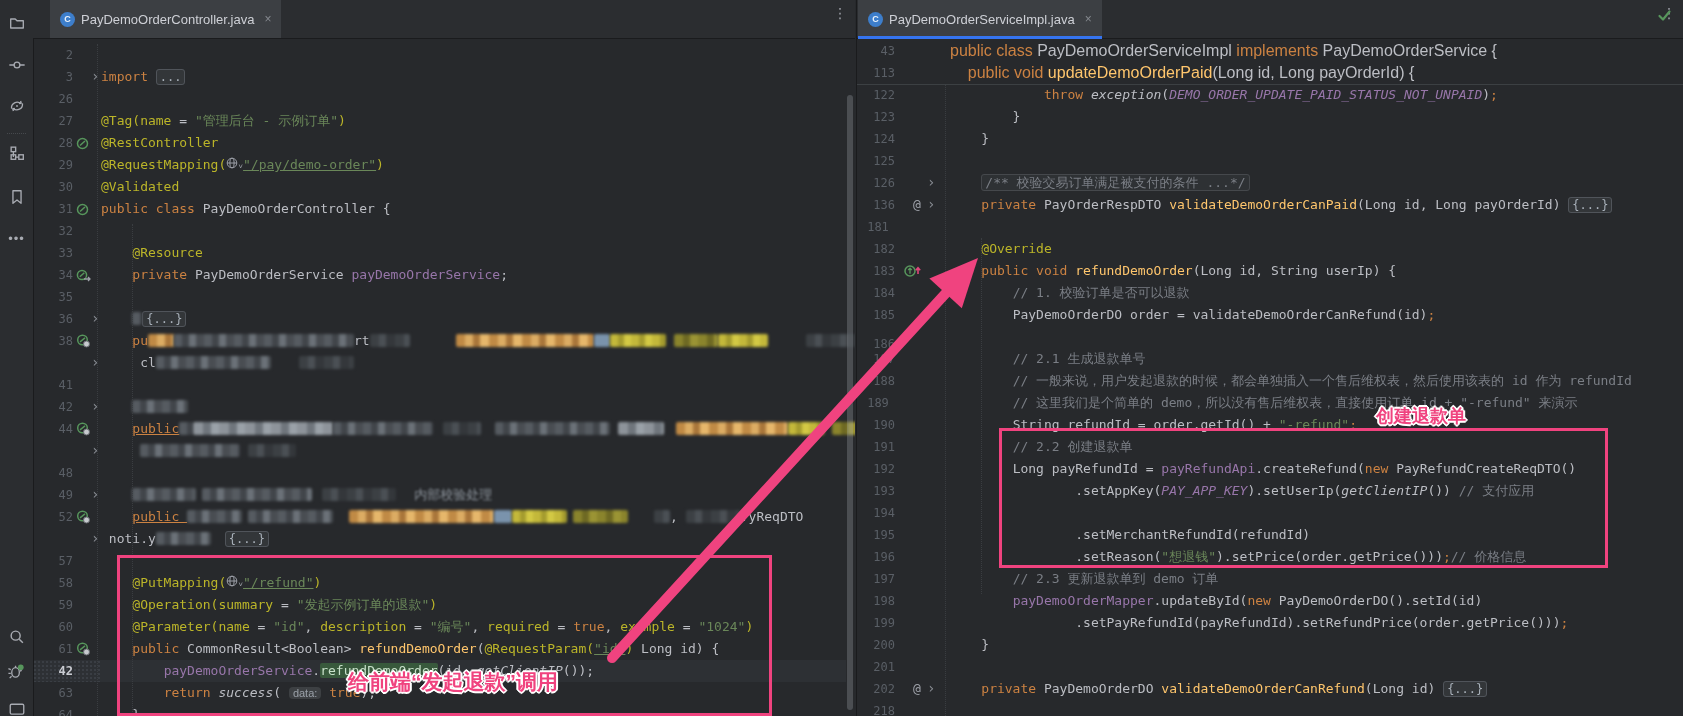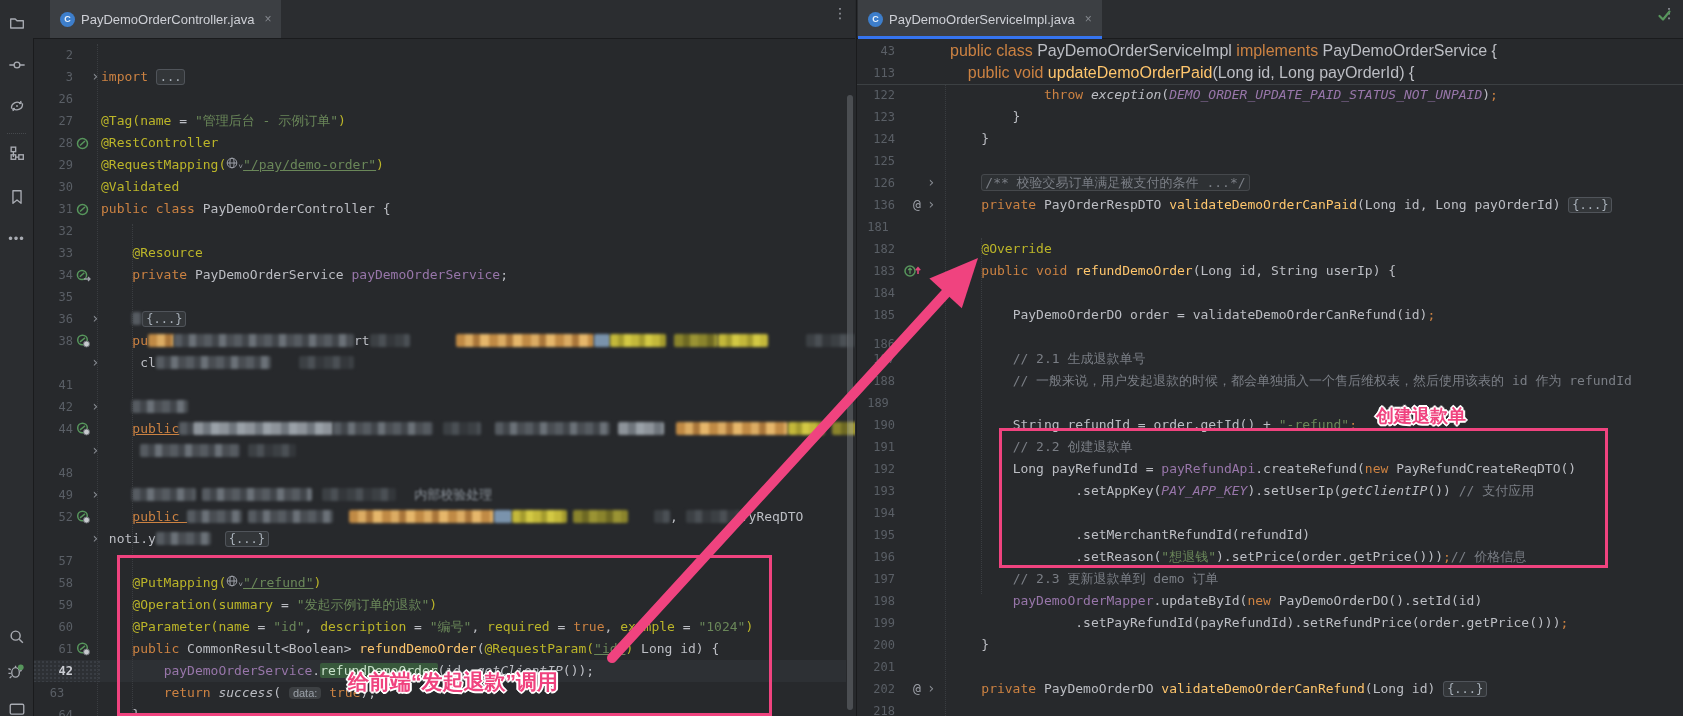--- a/index.html
+++ b/index.html
@@ -266,21 +266,21 @@
             <path d="M4 7.8L9 3.8"></path>
             <circle cx="10.5" cy="10" r="3" fill="#c7cace" stroke="#6a6e73" stroke-width="1"></circle>
           </svg>
         </div>
         <div class="row" style="left: 68px; top: 600px;"><span class="s-def">    </span><span class="s-kw">public </span><span class="s-def">CommonResult&lt;Boolean&gt; </span><span class="s-mth">refundDemoOrder</span><span class="s-def">(</span><span class="s-ann">@RequestParam(</span><span class="s-strU">"id"</span><span class="s-ann">)</span><span class="s-def"> Long id) {</span></div>
         <div class="curband" style="top: 622px; width: 813px;">
           <span class="hatch"></span>
         </div>
         <div class="lnum bright" style="left: 8px; width: 32px; top: 622px;">42</div>
         <div class="row" style="left: 68px; top: 622px;"><span class="s-def">        </span><span class="s-fld">payDemoOrderService</span><span class="s-def">.</span><span class="s-hl">refundDemoOrder</span><span class="s-def">(id, </span><span class="s-itl">getClientIP</span><span class="s-def">());</span></div>
-        <div class="lnum" style="left: 8px; width: 32px; top: 644px; text-align: center;">63</div>
+        <div class="lnum" style="left: 8px; width: 32px; top: 644px;">63</div>
         <div class="row" style="left: 68px; top: 644px;"><span class="s-def">        </span><span class="s-kw">return </span><span class="s-itl">success</span><span class="s-def">( </span><span class="s-inlay">data:</span><span class="s-def"> </span><span class="s-kw">true</span><span class="s-def">);</span></div>
         <div class="lnum" style="left: 8px; width: 32px; top: 666px;">64</div>
         <div class="row" style="left: 68px; top: 666px;"><span class="s-def">    }</span></div>
         <div class="iguide" style="left: 64px; top: 6px; height: 716px;"></div>
         <div class="iguide" style="left: 99px; top: 186px; height: 520px;"></div>
       </div>
     <div class="inspect-check" style="right:12px">
       <svg width="15" height="15" viewBox="0 0 15 15" fill="none" stroke="#57965c" stroke-width="2.2" stroke-linecap="round" stroke-linejoin="round">
           <path d="M2.5 8l3.5 3.5L12.5 3.5"></path>
         </svg>
@@ -320,29 +320,31 @@
         <div class="lnum" style="left: 4px; width: 34px; top: 222px;">183</div>
         <div class="gicon" style="left: 47px; top: 222px;">
           <svg width="18" height="14" viewBox="0 0 18 14" fill="none">
             <circle cx="6" cy="7" r="5" stroke="#57965c" stroke-width="1.5"></circle>
             <path d="M6 4.3v5.4M4.2 6l1.8-1.8L7.8 6" stroke="#57965c" stroke-width="1.3"></path>
             <path d="M14 10V4M11.8 6.2L14 3.8l2.2 2.4" stroke="#e0457b" stroke-width="1.6"></path>
           </svg>
         </div>
         <div class="row" style="left: 93px; top: 222px;"><span class="s-def">    </span><span class="s-kw">public void </span><span class="s-mth">refundDemoOrder</span><span class="s-def">(Long id, String userIp) {</span></div>
         <div class="lnum" style="left: 4px; width: 34px; top: 244px;">184</div>
+        <div class="row" style="left: 93px; top: 244px;"><span class="s-def">        </span><span class="s-com">// 1. 校验订单是否可以退款</span></div>
         <div class="lnum" style="left: 4px; width: 34px; top: 266px;">185</div>
         <div class="row" style="left: 93px; top: 266px;"><span class="s-def">        </span><span class="s-def">PayDemoOrderDO order = validateDemoOrderCanRefund(id)</span><span class="s-semi">;</span></div>
         <div class="lnum" style="left: 4px; width: 34px; top: 288px; margin-top: 7px;">186</div>
         <div class="row" style="left: 93px; top: 288px;"></div>
         <div class="lnum" style="left: 4px; width: 34px; top: 310px;">187</div>
         <div class="row" style="left: 93px; top: 310px;"><span class="s-def">        </span><span class="s-com">// 2.1 生成退款单号</span></div>
         <div class="lnum" style="left: 4px; width: 34px; top: 332px;">188</div>
         <div class="row" style="left: 93px; top: 332px;"><span class="s-def">        </span><span class="s-com">// 一般来说，用户发起退款的时候，都会单独插入一个售后维权表，然后使用该表的 id 作为 refundId</span></div>
         <div class="lnum" style="left: 4px; width: 34px; top: 354px; text-align: center;">189</div>
+        <div class="row" style="left: 93px; top: 354px;"><span class="s-def">        </span><span class="s-com">// 这里我们是个简单的 demo，所以没有售后维权表，直接使用订单 id + "-refund" 来演示</span></div>
         <div class="lnum" style="left: 4px; width: 34px; top: 376px;">190</div>
         <div class="row" style="left: 93px; top: 376px;"><span class="s-def">        </span><span class="s-def">String refundId = order.getId() + </span><span class="s-str">"-refund"</span><span class="s-semi">;</span></div>
         <div class="lnum" style="left: 4px; width: 34px; top: 398px;">191</div>
         <div class="row" style="left: 93px; top: 398px;"><span class="s-def">        </span><span class="s-com">// 2.2 创建退款单</span></div>
         <div class="lnum" style="left: 4px; width: 34px; top: 420px;">192</div>
         <div class="row" style="left: 93px; top: 420px;"><span class="s-def">        </span><span class="s-def">Long payRefundId = </span><span class="s-fld">payRefundApi</span><span class="s-def">.createRefund(</span><span class="s-kw">new </span><span class="s-def">PayRefundCreateReqDTO()</span></div>
         <div class="lnum" style="left: 4px; width: 34px; top: 442px;">193</div>
         <div class="row" style="left: 93px; top: 442px;"><span class="s-def">                </span><span class="s-def">.setAppKey(</span><span class="s-cst">PAY_APP_KEY</span><span class="s-def">).setUserIp(</span><span class="s-itl">getClientIP</span><span class="s-def">()) </span><span class="s-com">// 支付应用</span></div>
         <div class="lnum" style="left: 4px; width: 34px; top: 464px;">194</div>
         <div class="lnum" style="left: 4px; width: 34px; top: 486px;">195</div>

